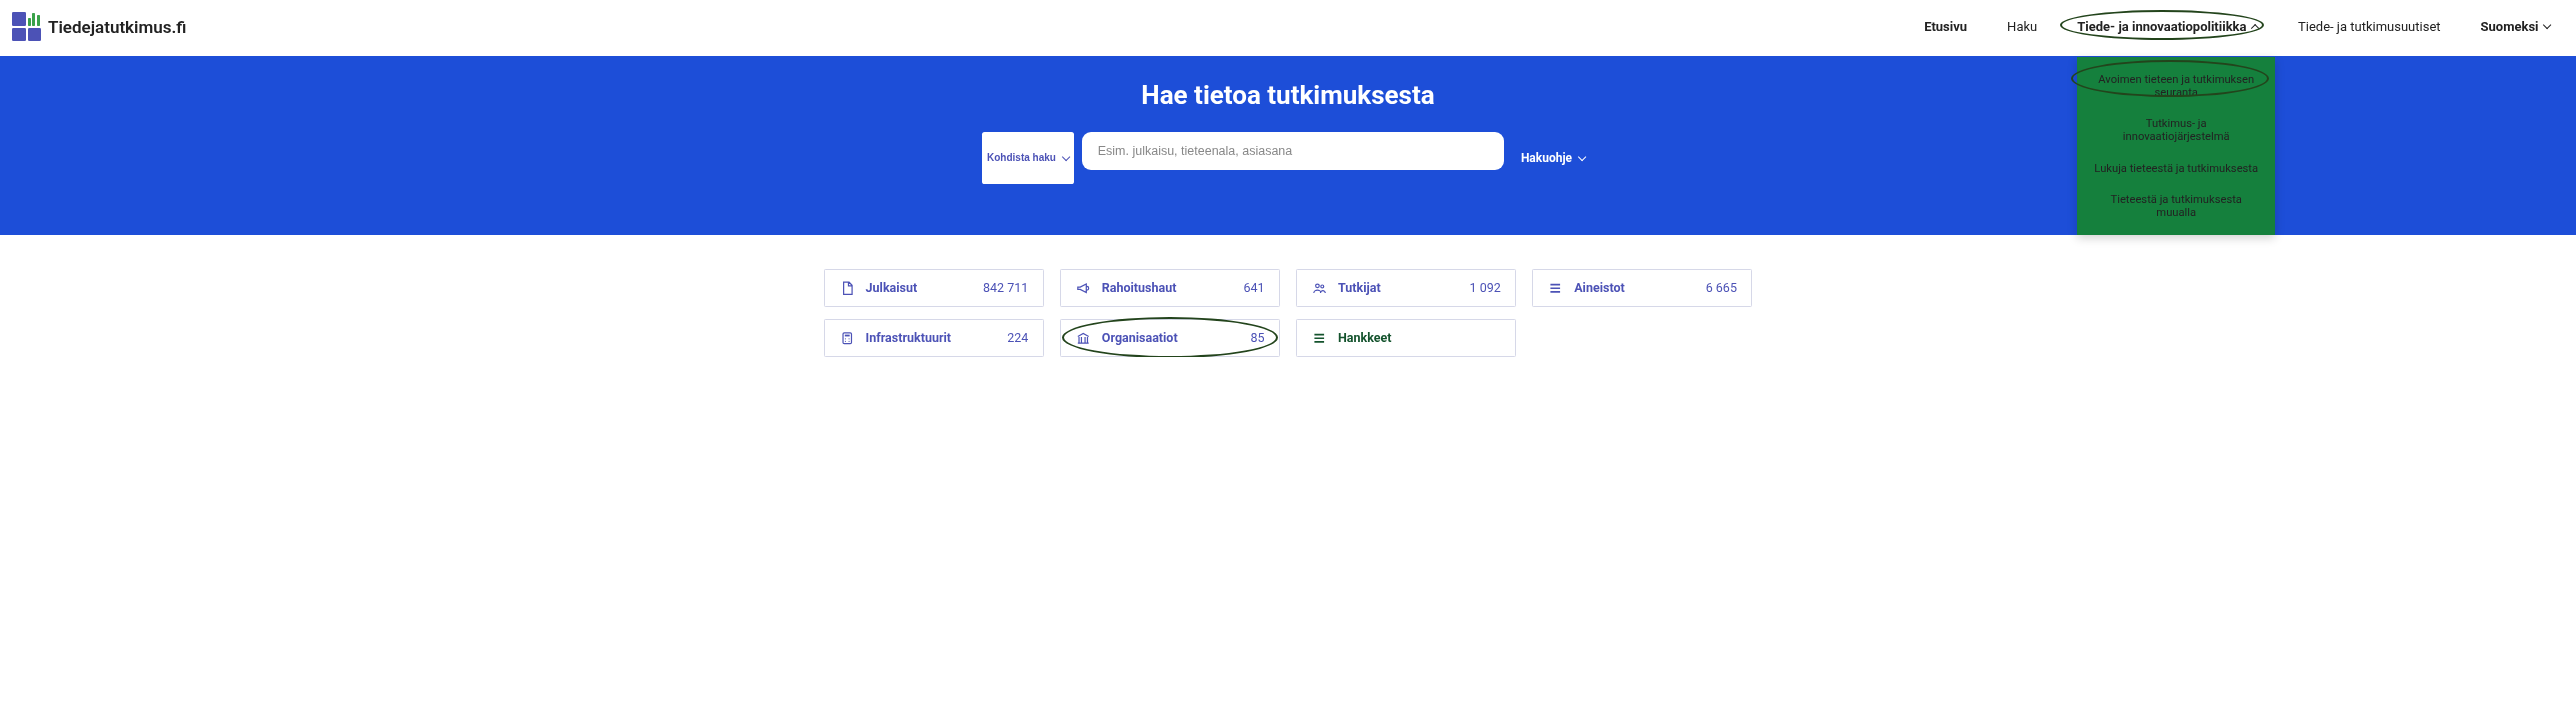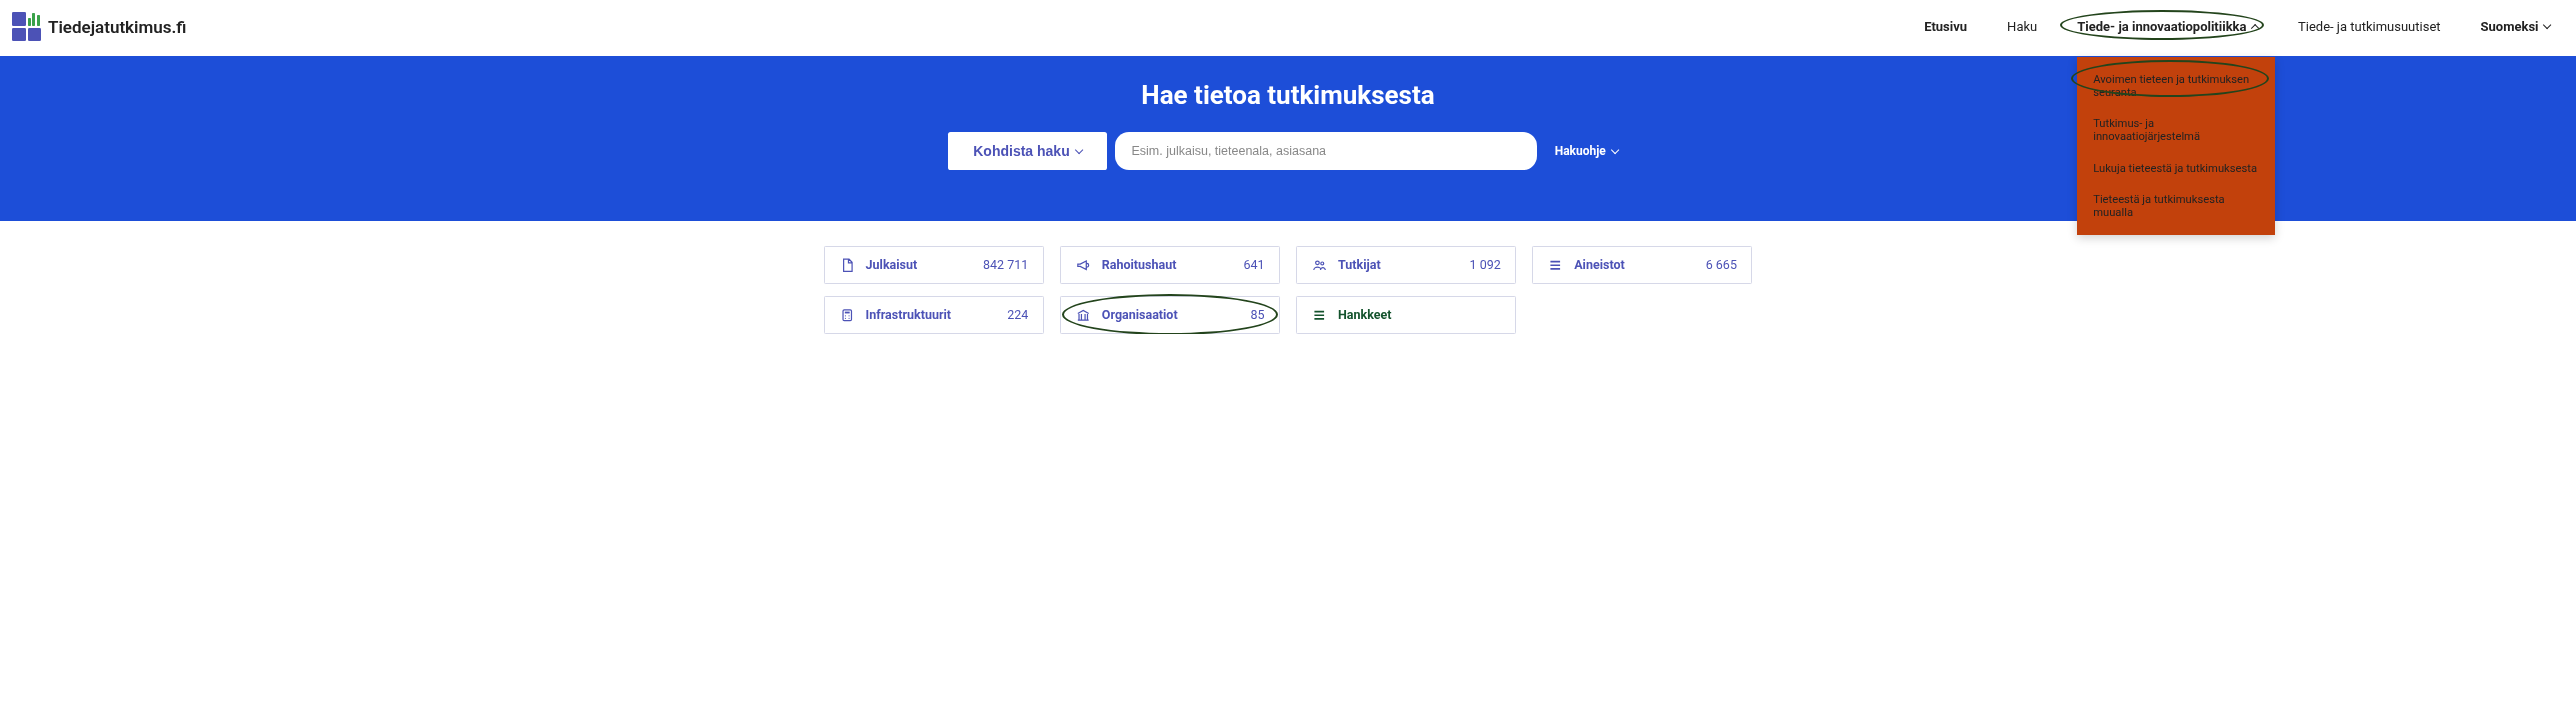--- a/index.html
+++ b/index.html
@@ -24,52 +24,52 @@
   .brand-name { font-size:17px; font-weight:600; color:#222; }
 
   .nav { display:flex; align-items:center; gap:40px; }
   .nav-item { font-size:13px; color:#222; cursor:pointer; white-space:nowrap; display:flex; align-items:center; gap:5.3px;}
   .nav-item.bold { font-weight:700; }
   .chev { border:solid #222; border-width:0 1.3px 1.3px 0; display:inline-block; padding:2.6px; transform:rotate(45deg); margin-top:-2.6px;}
   .chev.up { transform:rotate(-135deg); margin-top:2.6px;}
 
   
   .dropdown {
-    position:absolute; top:38px; left:0; width:198px; background:#c2410c;
-    box-shadow:0 2.6px 9.2px rgba(0,0,0,.18); padding:6.6px 0; z-index:50;
+    position:absolute; top:38px; left:0; width:198px; background:#15803d;
+    box-shadow:0 2.6px 9.2px rgba(0,0,0,.18); padding:6.6px 0; z-index:50;text-align:center;
   }
   .nav-item-wrap { position:relative; }
   .dropdown-item { padding:9.2px 16px; font-size:11.2px; color:#222; cursor:pointer;}
 
   
   .ellipse {
     position:absolute; border:2px solid #23441c; border-radius:50%;
     pointer-events:none; z-index:60;
   }
 
   
   .hero { background:#1d4ed8; padding:24px 0 51px; text-align:center; color:#fff; position:relative;}
   .hero h1 { font-size:26px; font-weight:700; margin-bottom:22.4px;}
   .search-row { display:inline-flex; align-items:stretch; gap:8px;}
   .pill-btn {
-    background:#fff; color:#4c52b6; font-weight:700; font-size:14px;
-    border:none; border-radius:2.6px; padding:0 25px; height:38px;
+    background:#fff; color:#4c52b6; font-weight:700; font-size:10px;
+    border:none; border-radius:2.6px; padding:0 5px; height:52px;
     display:flex; align-items:center; gap:6.6px; cursor:pointer;
   }
   .pill-btn .chev { border-color:#4c52b6;}
   .search-input {
-    width:422px; height:38px; border:none; border-radius:14px; padding:0 16px;
+    width:422px; height:38px; border:none; border-radius:9px; padding:0 16px;
     font-size:12.5px; color:#555;
   }
   .search-input::placeholder{color:#888;}
   .guide { color:#fff; font-weight:700; font-size:12px; display:flex; align-items:center; gap:6.6px; padding:0 9.2px; cursor:pointer;}
   .guide .chev{border-color:#fff;}
 
   
-  .stats-wrap { max-width:942px; margin:25px auto 0; padding:0 6.6px; position:relative;}
+  .stats-wrap { max-width:942px; margin:34px auto 0; padding:0 6.6px; position:relative;}
   .stats-grid {
     display:grid; grid-template-columns:repeat(4, 1fr); gap:12px 16px;
   }
   .tile {
     border:0.7px solid #d6d8e8; border-radius:1.3px; background:#fff;
     display:flex; align-items:center; justify-content:space-between;
     padding:9.2px 14.5px; height:38px; cursor:pointer;
   }
   .tile .left { display:flex; align-items:center; gap:10.5px;}
   .tile .ic { width:16px; height:16px; color:#4c52b6; display:flex; align-items:center; justify-content:center;}

